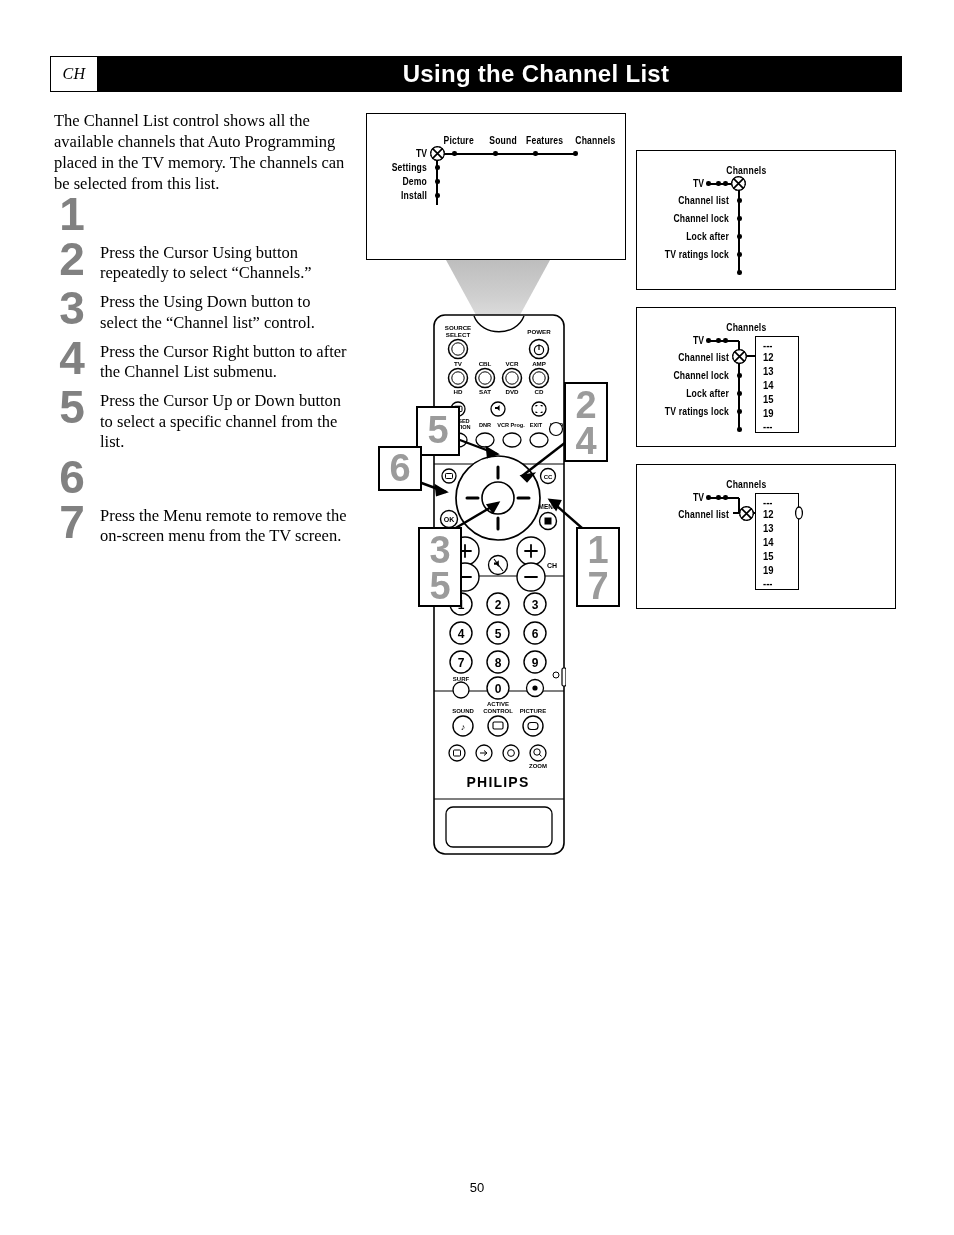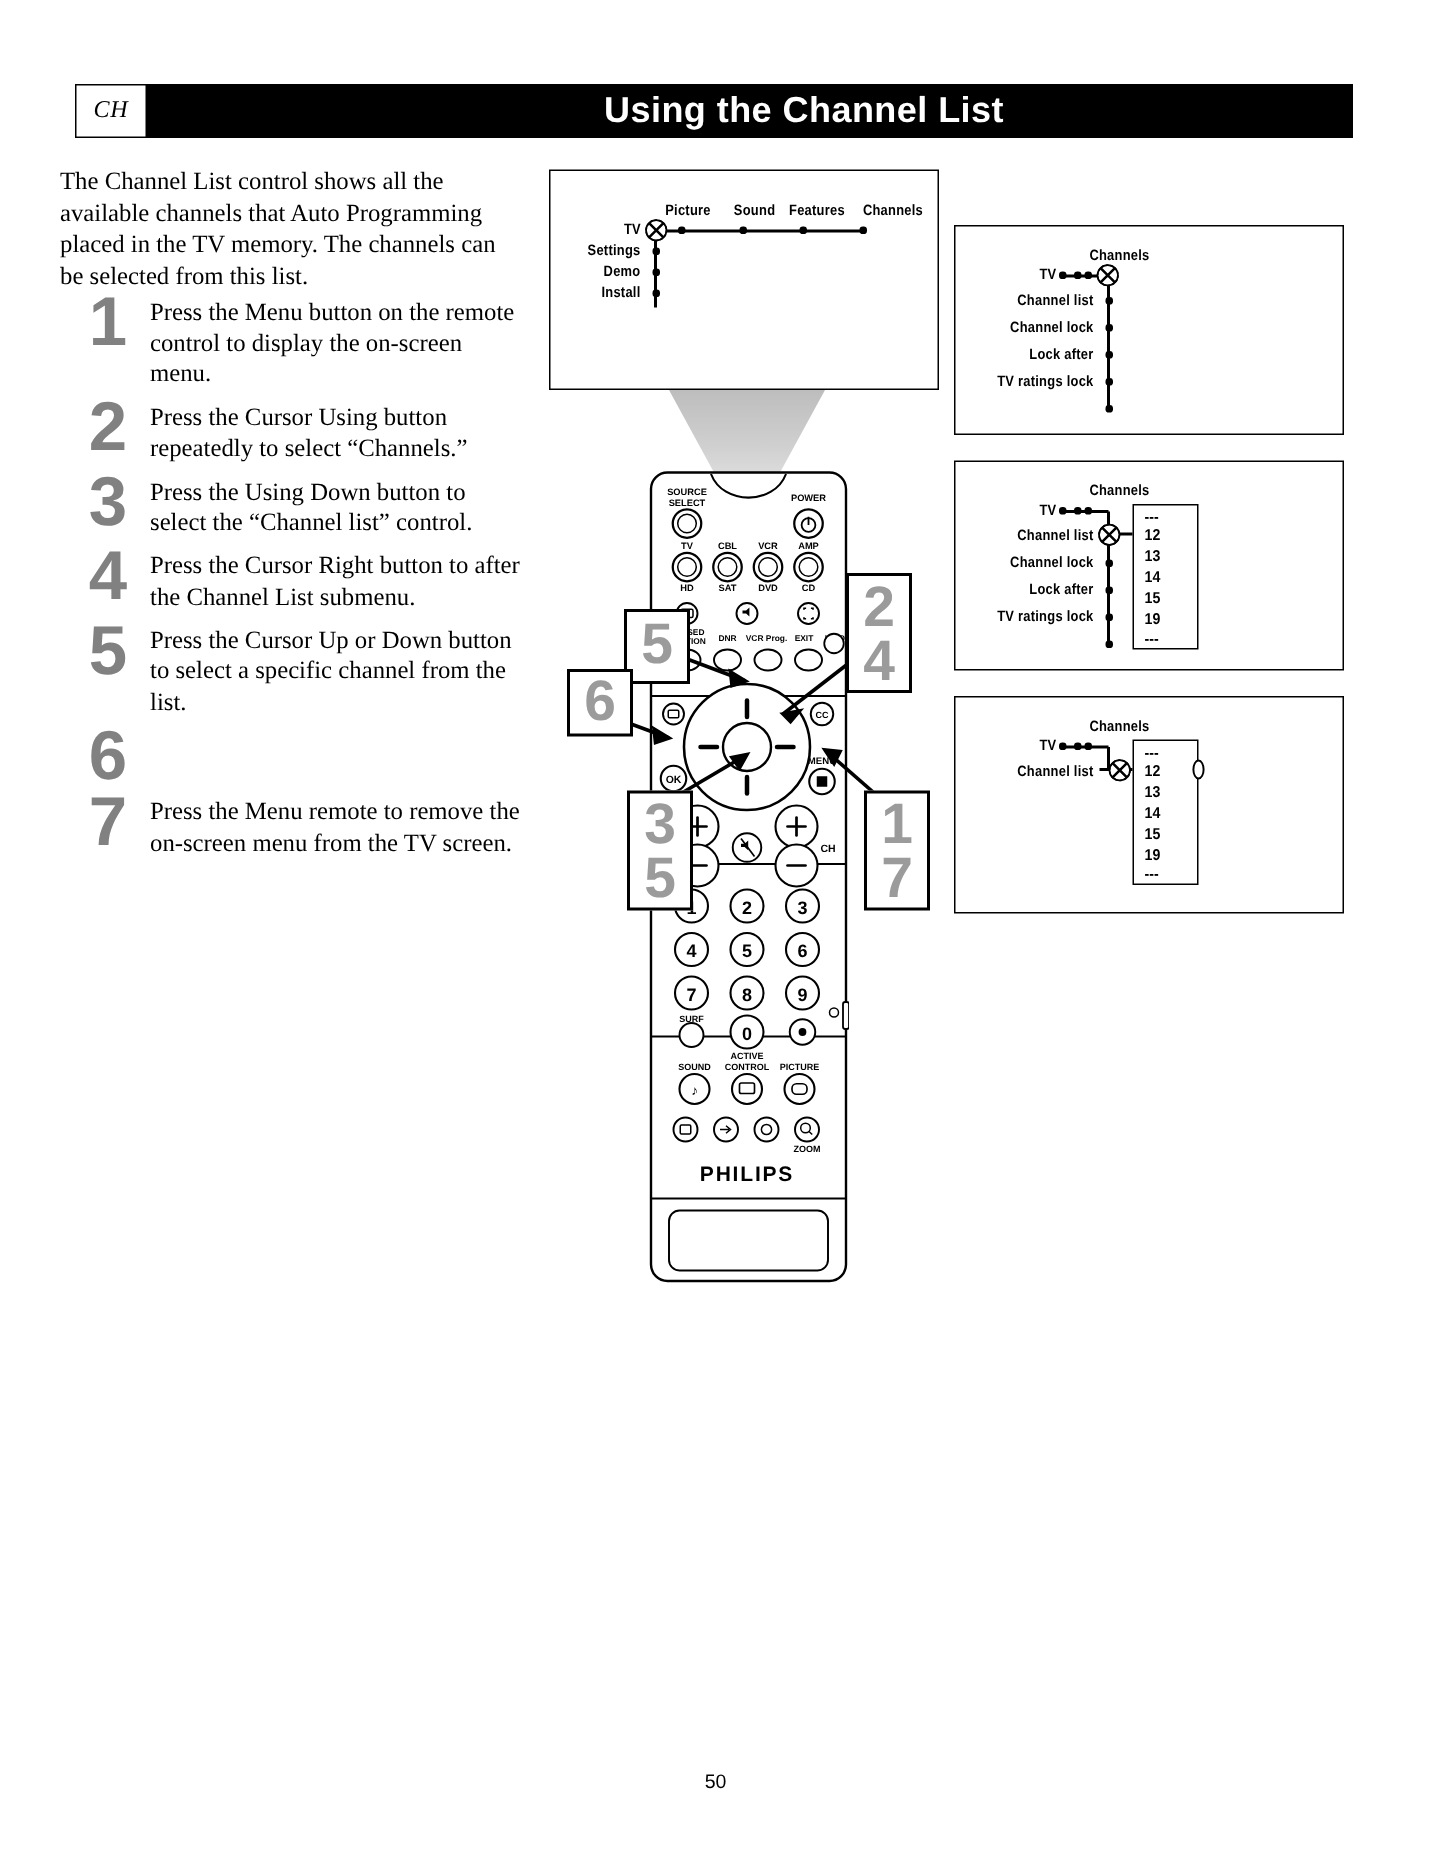--- a/index.html
+++ b/index.html
@@ -46,21 +46,21 @@
     font-family: "Liberation Sans", sans-serif;
     font-weight: bold;
     font-size: 24px;
     letter-spacing: .3px;
     margin-left: 36px;
   }
 
   
   .intro {
     position: absolute;
-    left: 40px; top: 110px;
+    left: 54px; top: 110px;
     width: 300px;
     font-size: 16.5px;
     line-height: 21px;
   }
   .steps {
     position: absolute;
     left: 52px; top: 198px;
     width: 300px;
   }
   .step {
@@ -188,21 +188,20 @@
   <div class="ch-tab">
     <span>CH</span>
   </div>
   <div class="header-title">Using the Channel List</div>
 
   <div class="intro">The Channel List control shows all the available channels that Auto Programming placed in the TV memory. The channels can be selected from this list.</div>
 
   <div class="steps">
     <div class="step">
       <div class="step-num">1</div>
-      <div class="step-text">Press the Menu button on the remote control to display the on-screen menu.</div>
     </div>
     <div class="step">
       <div class="step-num">2</div>
       <div class="step-text">Press the Cursor Using button repeatedly to select “Channels.”</div>
     </div>
     <div class="step">
       <div class="step-num">3</div>
       <div class="step-text">Press the Using Down button to select the “Channel list” control.</div>
     </div>
     <div class="step">

